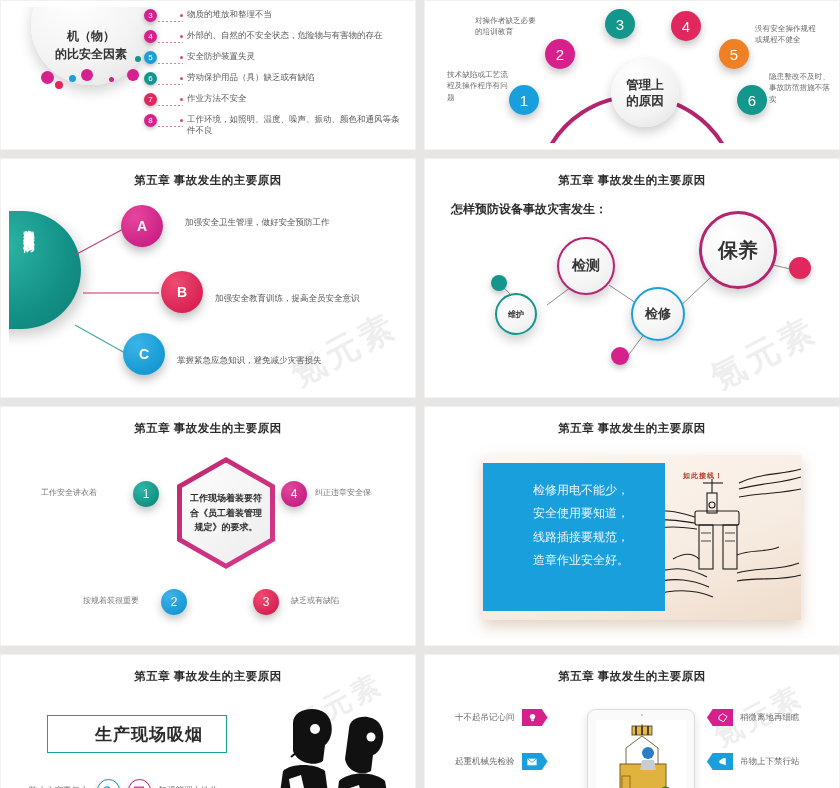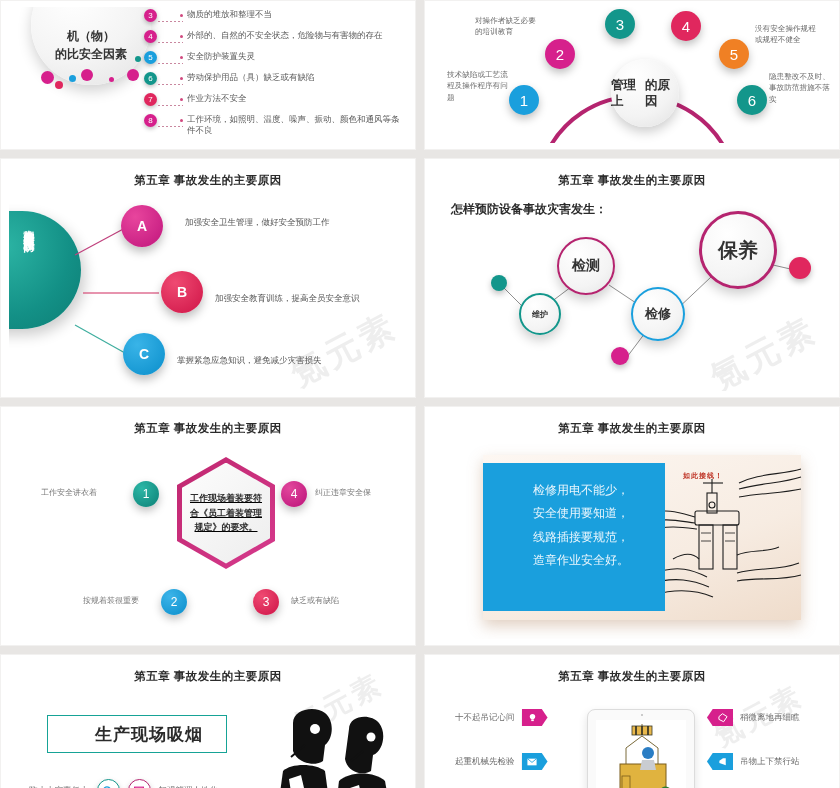--- a/index.html
+++ b/index.html
@@ -77,21 +77,21 @@
   .s1 .btext { font-size: 8.5px; color: #5a5a5a; line-height: 1.35; padding-left: 4px; }
 
   
   .s2 { overflow: hidden; }
   .s2 .arcwrap { position: absolute; left: 0; top: 0; width: 416px; height: 150px; }
   .s2 .centercircle {
     position: absolute; left: 178px; top: 52px;
     width: 68px; height: 68px; border-radius: 50%;
     background: radial-gradient(circle at 35% 25%, #ffffff 0%, #f3f3f3 60%, #e0e0e0 100%);
     box-shadow: 0 5px 12px rgba(0,0,0,0.2);
-    display: flex; flex-direction: row; align-items: center; justify-content: center;
+    display: flex; flex-direction: column; align-items: center; justify-content: center;
   }
   .s2 .centercircle span { font-size: 12.5px; font-weight: bold; color: #333; line-height: 1.3; }
   .pin { position: absolute; width: 30px; height: 30px; }
   .pin .bubble {
     width: 30px; height: 30px; border-radius: 50% 50% 50% 50%;
     display: flex; align-items: center; justify-content: center;
     color: #fff; font-size: 15px; font-weight: 500;
     box-shadow: 0 4px 8px rgba(0,0,0,0.25);
     position: relative;
   }
@@ -134,21 +134,20 @@
   .s4 .smalldot { position: absolute; border-radius: 50%; box-shadow: 0 3px 6px rgba(0,0,0,0.25); }
   .s4 .sub { position: absolute; left: 18px; top: 36px; font-size: 12px; font-weight: bold; color: #2b2b2b; }
 
   
   .s5 .hex {
     position: absolute; left: 168px; top: 44px; width: 98px; height: 112px;
     background: linear-gradient(135deg,#c0276f,#d63a8d);
     clip-path: polygon(50% 0%, 100% 25%, 100% 75%, 50% 100%, 0% 75%, 0% 25%);
     display: flex; align-items: center; justify-content: center;
     box-shadow: 0 6px 14px rgba(0,0,0,0.2);
-    text-decoration: underline;
   }
   .s5 .hexin {
     width: 88px; height: 101px;
     background: linear-gradient(135deg,#fdfdfd,#ededed);
     clip-path: polygon(50% 0%, 100% 25%, 100% 75%, 50% 100%, 0% 75%, 0% 25%);
     display: flex; align-items: center; justify-content: center; text-align: center;
   }
   .s5 .hexin span {
     font-size: 9px; font-weight: bold; color: #2d2d2d; line-height: 1.65; padding: 0 6px;
   }
@@ -342,21 +341,21 @@
 
       <svg style="position:absolute;left:0;top:0;" width="416" height="240">
         <line x1="70" y1="122" x2="96" y2="148" stroke="#8f8f8f" stroke-width="1"></line>
         <line x1="114" y1="140" x2="146" y2="116" stroke="#8f8f8f" stroke-width="1"></line>
         <line x1="176" y1="120" x2="212" y2="144" stroke="#8f8f8f" stroke-width="1"></line>
         <line x1="194" y1="192" x2="212" y2="168" stroke="#8f8f8f" stroke-width="1"></line>
         <line x1="242" y1="146" x2="278" y2="112" stroke="#8f8f8f" stroke-width="1"></line>
         <line x1="340" y1="100" x2="366" y2="106" stroke="#8f8f8f" stroke-width="1"></line>
       </svg>
 
-      <div class="ring" style="left:86px;top:128px;width:42px;height:42px;border:2px solid #13968b;font-size:8px;">
+      <div class="ring" style="left:62px;top:128px;width:42px;height:42px;border:2px solid #13968b;font-size:8px;">
         <span>维护</span>
       </div>
       <div class="ring" style="left:198px;top:122px;width:54px;height:54px;border:2.2px solid #1a9fdd;font-size:13px;">
         <span>检修</span>
       </div>
       <div class="ring" style="left:124px;top:72px;width:58px;height:58px;border:2.4px solid #b5246f;font-size:14px;">
         <span>检测</span>
       </div>
       <div class="ring" style="left:266px;top:46px;width:78px;height:78px;border:3px solid #b5246f;font-size:20px;text-align:right;">
         <span>保养</span>

